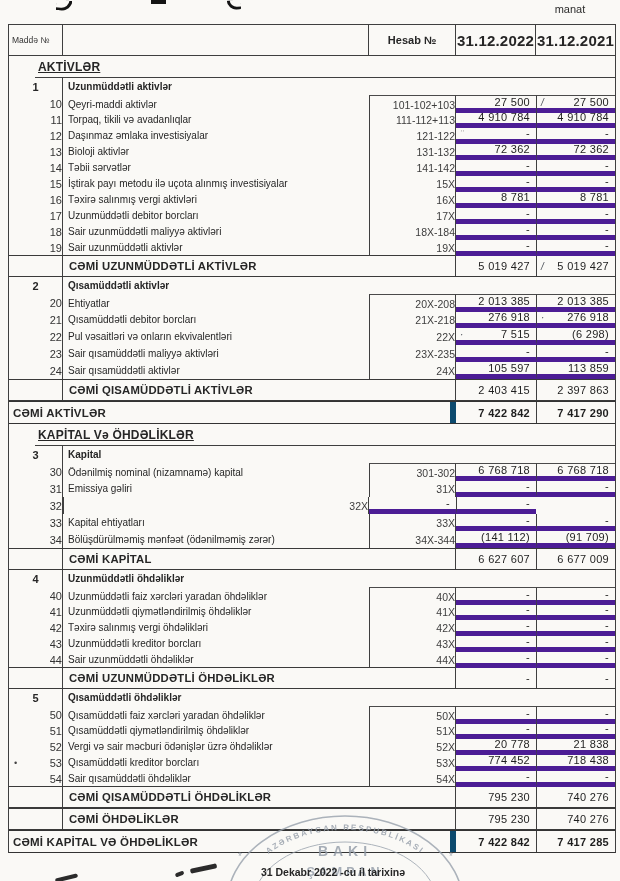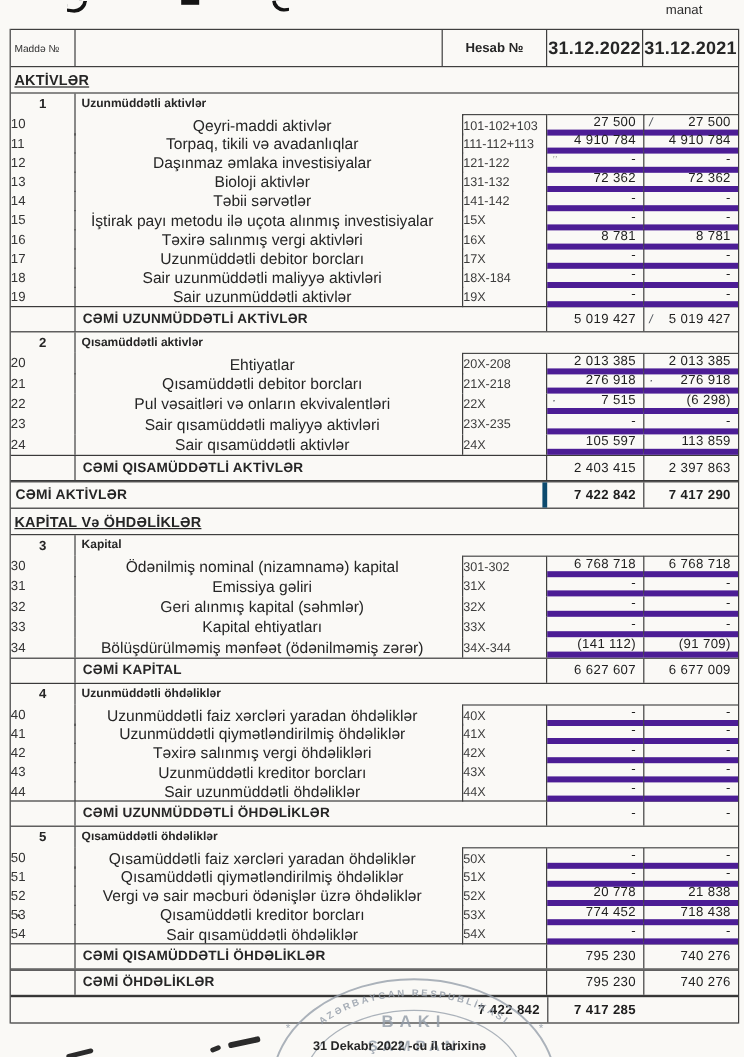--- a/index.html
+++ b/index.html
@@ -20,45 +20,45 @@
   .row{display:grid;box-sizing:border-box;}
   .c{box-sizing:border-box;display:flex;align-items:center;font-size:11px;color:#262626;position:relative;min-width:0;}
 
   .r-head{grid-template-columns:54px 306px 87px 80px 79px;height:32px;border-top:1.6px solid #3f3f3f;border-bottom:1.6px solid #3f3f3f;}
   .r-head .c{border-right:1px solid #3f3f3f;justify-content:center;}
   .r-head .c.last{border-right:none;}
   .h-madde{font-size:8.5px;justify-content:flex-start !important;padding-left:3px;color:#333;}
   .h-hesab{font-weight:700;font-size:11px;}
   .h-date{font-weight:700;font-size:15px;letter-spacing:.2px;}
 
-  .r-section{grid-template-columns:1fr;height:22px;border-bottom:1.5px solid #3f3f3f;}
+  .r-section{grid-template-columns:1fr;height:22px;border-bottom:1.5px solid #3f3f3f;margin-left:26px;}
   .seclabel{font-weight:700;font-size:12px;padding-left:3px;text-decoration:underline;letter-spacing:.2px;}
 
   .r-sub{grid-template-columns:54px 1fr;height:17px;}
   .r-sub .madde{border-right:1px solid #3f3f3f;justify-content:center;font-weight:700;}
   .sublabel{font-weight:700;font-size:10px;padding-left:5px;}
 
   .r-data{grid-template-columns:54px 306px 87px 80px 79px;height:16px;}
   .r-data.h17{height:17px;}
-  .r-data .madde{border-right:1px solid #3f3f3f;justify-content:flex-start;color:#333;}
-  .r-data .label{padding-left:5px;font-size:13px;white-space:nowrap;overflow:hidden;justify-content:center;}
-  .r-data .hesab{border-left:1px solid #3f3f3f;border-right:1px solid #3f3f3f;justify-content:flex-start;font-size:10.5px;color:#3d3d3d;margin-left:16px;}
+  .r-data .madde{border-right:1px solid #3f3f3f;justify-content:flex-end;color:#333;}
+  .r-data .label{padding-left:5px;font-size:10px;white-space:nowrap;overflow:hidden;}
+  .r-data .hesab{border-left:1px solid #3f3f3f;border-right:1px solid #3f3f3f;justify-content:flex-end;font-size:10.5px;color:#3d3d3d;}
   .v{justify-content:flex-end;padding-right:6px;letter-spacing:.3px;font-size:11px;color:#1e1e1e;}
   .r-data .v{border-bottom:5px solid #4c1d95;}
   .r-data .v21{border-left:1px solid #3f3f3f;}
   .r-data.first .hesab,.r-data.first .v{border-top:1px solid #4a4a4a;}
 
   .r-total{grid-template-columns:54px 393px 80px 79px;height:22px;border-top:1.5px solid #3a3a3a;border-bottom:1.5px solid #3a3a3a;}
   .r-total .madde{border-right:1px solid #3f3f3f;}
   .r-total .tlabel{border-right:1px solid #3f3f3f;font-weight:700;font-size:11.3px;padding-left:6px;letter-spacing:.2px;white-space:nowrap;}
   .r-total .v{font-weight:400;}
   .r-total .v21{border-left:1px solid #3f3f3f;}
 
   .r-grand{grid-template-columns:447px 80px 79px;height:23px;border-top:1.9px solid #333;border-bottom:1.9px solid #333;}
-  .r-grand .glabel{border-right:4px solid #0c4a6e;font-weight:700;font-size:11.5px;padding-left:4px;letter-spacing:.2px;}
+  .r-grand .glabel{border-right:6px solid #0c4a6e;font-weight:700;font-size:11.5px;padding-left:4px;letter-spacing:.2px;}
   .r-grand .v{font-weight:700;}
   .r-grand .v21{border-left:1px solid #3f3f3f;}
 
   .mk{margin-right:auto;padding-left:4px;color:#4a4f57;font-size:10px;font-style:italic;}
   .mk.pencil{color:#9a9a9a;font-size:8px;}
   .madde .mk{position:absolute;left:5px;margin:0;padding:0;font-size:9px;color:#444;}
 
   
   .stamp{position:absolute;left:210px;top:798px;width:280px;height:83px;opacity:.8;}
   .stamp ellipse{fill:none;stroke:#98a1ac;}
@@ -460,23 +460,20 @@
             <span>-</span>
           </div>
           <div class="c v v21">
             <span>-</span>
           </div>
         </div>
         <div class="row r-data h17">
           <div class="c madde">
             <span>32</span>
           </div>
-          <div class="c label">
-            <span>Geri alınmış kapital (səhmlər)</span>
-          </div>
           <div class="c hesab">
             <span>32X</span>
           </div>
           <div class="c v v22">
             <span>-</span>
           </div>
           <div class="c v v21">
             <span>-</span>
           </div>
         </div>
@@ -751,20 +748,23 @@
             <span>CƏMİ ÖHDƏLİKLƏR</span>
           </div>
           <div class="c v v22">
             <span>795 230</span>
           </div>
           <div class="c v v21">
             <span>740 276</span>
           </div>
         </div>
         <div class="row r-grand">
+          <div class="c glabel">
+            <span>CƏMİ KAPİTAL VƏ ÖHDƏLİKLƏR</span>
+          </div>
           <div class="c v v22">
             <span>7 422 842</span>
           </div>
           <div class="c v v21">
             <span>7 417 285</span>
           </div>
         </div>
       </div>
   </div>
 

